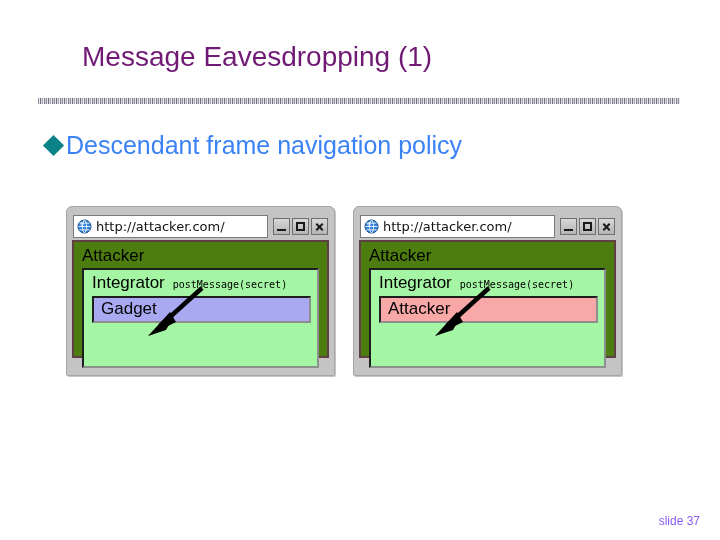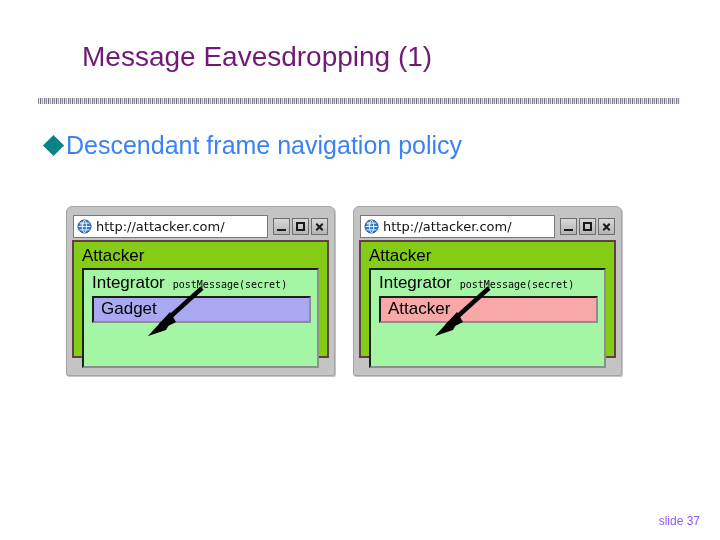--- a/index.html
+++ b/index.html
@@ -125,21 +125,21 @@
   .win-btn .gl { position:absolute; background:#1a1a1a; }
   .btn-min .gl  { left:3px; right:3px; bottom:3px; height:2px; }
   .btn-max .gl  { left:3px; right:3px; top:3px; bottom:3px; background:transparent; border:2px solid #1a1a1a; box-sizing:border-box; }
   .btn-close .gl.a { left:3px; right:3px; top:7px; height:2px; transform: rotate(45deg); }
   .btn-close .gl.b { left:3px; right:3px; top:7px; height:2px; transform: rotate(-45deg); }
 
   
   .frame-outer {
     height: calc(100% - 28px);
     box-sizing: border-box;
-    background: #84cc16;
+    background: #4d7c0f;
     border: 2px solid #5f4141;
     padding: 4px 8px 8px 8px;
     position: relative;
   }
   .frame-label {
     font-size: 17px;
     color: #000000;
     line-height: 1.15;
     white-space: nowrap;
   }

